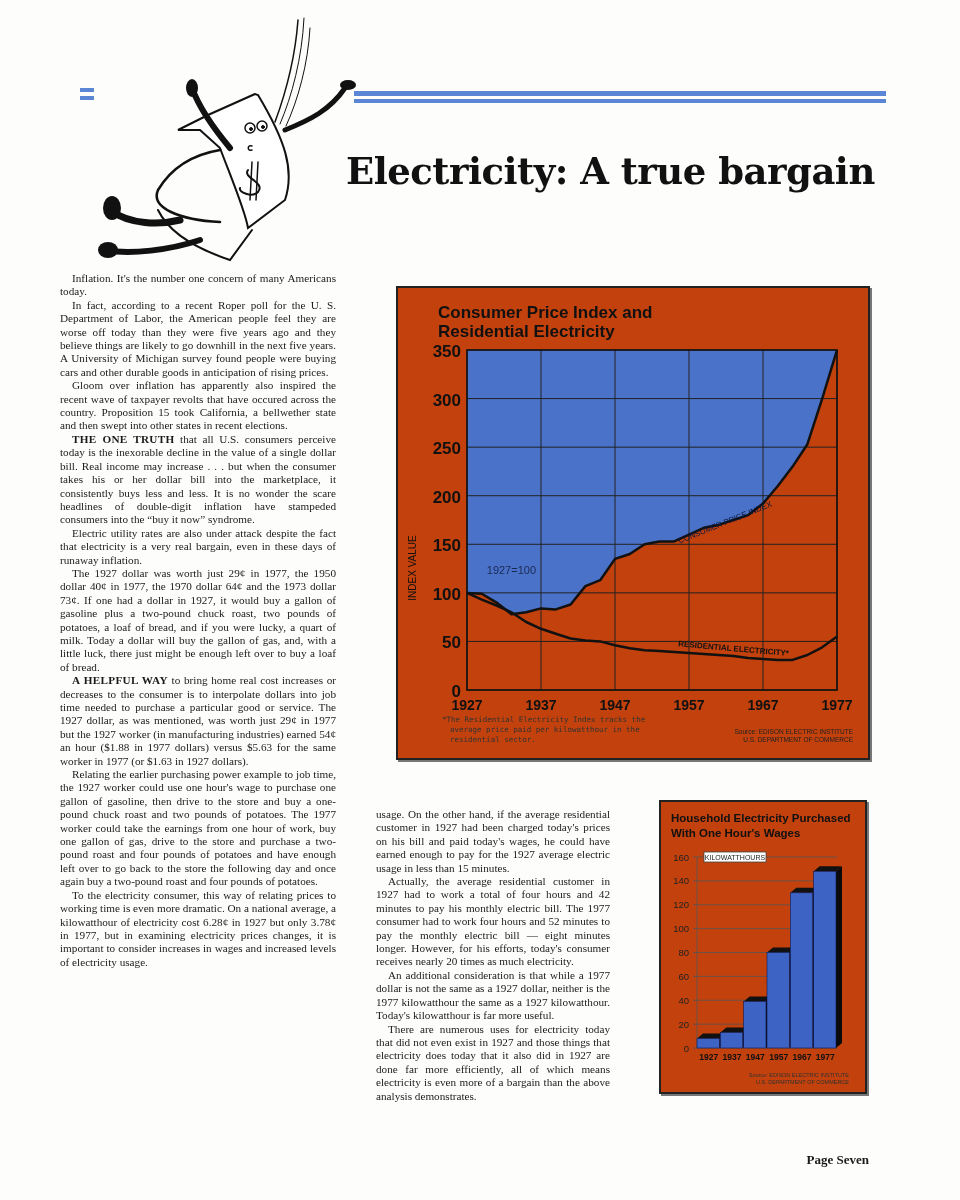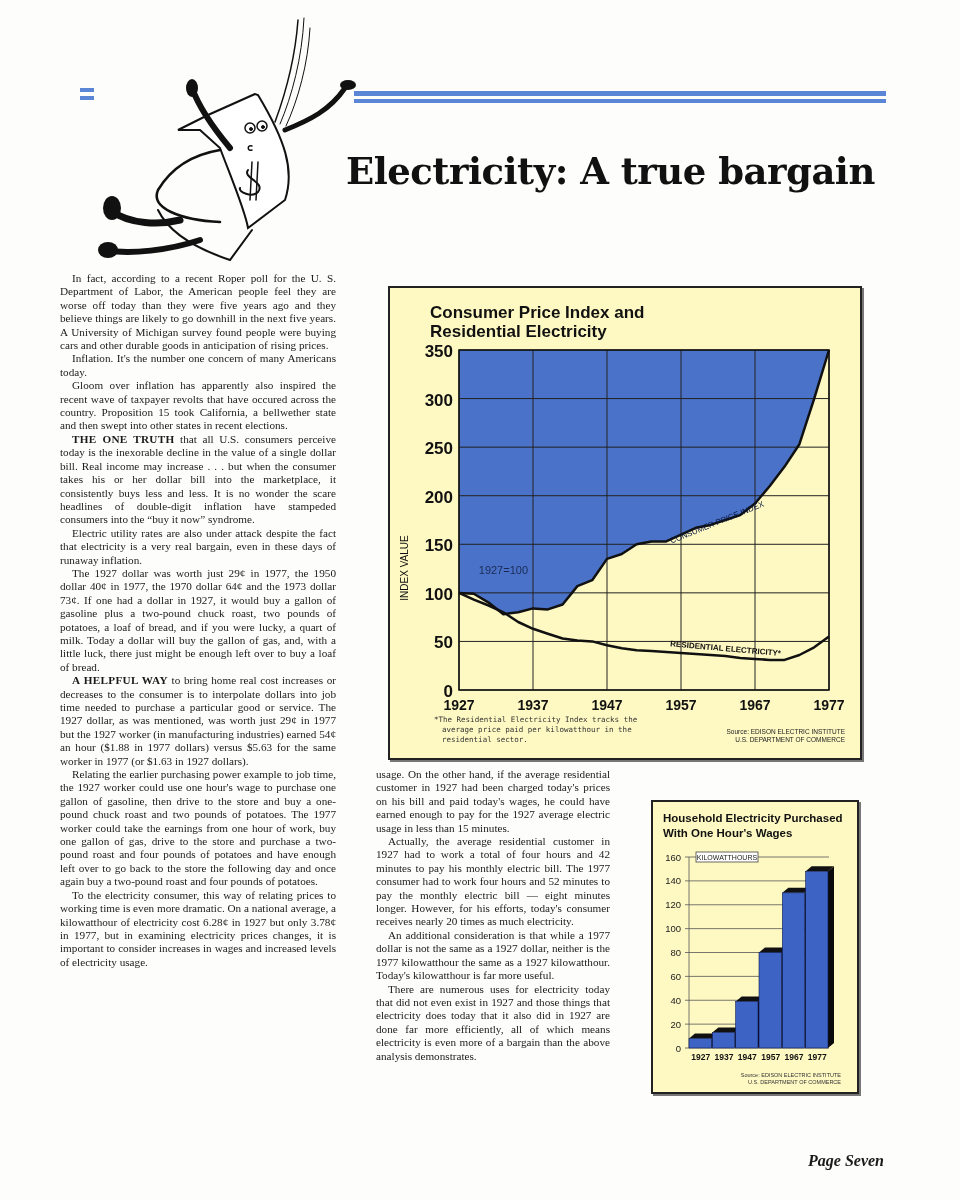--- a/index.html
+++ b/index.html
@@ -7,25 +7,25 @@
          font-family:"Liberation Serif", "DejaVu Serif", serif; color:#1a1a1a; }
   .abs { position:absolute; }
   .rule { position:absolute; background:#5b86d6; height:5px; }
   #headline { left:346px; top:150px; width:560px; font-family:"DejaVu Serif", serif; font-weight:bold;
               font-size:37px; line-height:43px; color:#111; letter-spacing:-0.5px; margin:0; }
   .col { position:absolute; font-size:11.2px; line-height:13.4px; text-align:justify; }
   .col p { margin:0; text-indent:12px; }
   .col p.noind { text-indent:0; }
   .col b { font-weight:bold; letter-spacing:0.3px; }
   #col1 { left:60px; top:272px; width:276px; }
-  #col2 { left:376px; top:768px; width:234px; }
-  .chartbox { position:absolute; border:2px solid #222; background:#fef9c3; box-shadow:2px 2px 0 #777; }
+  #col2 { left:376px; top:808px; width:234px; }
+  .chartbox { position:absolute; border:2px solid #222; background:#c2410c; box-shadow:2px 2px 0 #777;margin-left:8px; }
   #cpi-box { left:388px; top:286px; width:470px; height:470px; }
   #bar-box { left:651px; top:800px; width:204px; height:290px; }
-  #page-num { right:76px; top:1152px; font-style:italic; font-weight:bold; font-size:16px; }
+  #page-num { right:91px; top:1152px; font-weight:bold; font-size:13px; }
   svg text { font-family:"Liberation Sans", "DejaVu Sans", sans-serif; }
 </style>
 </head>
 <body>
 
 <div class="rule" style="left:80px;top:88px;width:14px;height:4px;"></div>
 <div class="rule" style="left:80px;top:96px;width:14px;height:4px;"></div>
 <div class="rule" style="left:354px;top:91px;width:532px;height:5px;"></div>
 <div class="rule" style="left:354px;top:99px;width:532px;height:4px;"></div>
 
@@ -54,22 +54,22 @@
   <ellipse cx="268" cy="85" rx="8" ry="5" fill="#111"></ellipse>
   <ellipse cx="32" cy="208" rx="9" ry="12" fill="#111"></ellipse>
   <ellipse cx="28" cy="250" rx="10" ry="8" fill="#111"></ellipse>
 </svg>
 
 <h1 id="headline" class="abs">
   <span>Electricity: A true bargain</span><br>
 </h1>
 
 <div id="col1" class="col">
+    <p>Inflation. It's the number one concern of many Americans today.</p>
     <p>In fact, according to a recent Roper poll for the U. S. Department of Labor, the American people feel they are worse off today than they were five years ago and they believe things are likely to go downhill in the next five years. A University of Michigan survey found people were buying cars and other durable goods in anticipation of rising prices.</p>
-    <p>Inflation. It's the number one concern of many Americans today.</p>
     <p>Gloom over inflation has apparently also inspired the recent wave of taxpayer revolts that have occured across the country. Proposition 15 took California, a bellwether state and then swept into other states in recent elections.</p>
     <p><b>THE ONE TRUTH</b> that all U.S. consumers perceive today is the inexorable decline in the value of a single dollar bill. Real income may increase . . . but when the consumer takes his or her dollar bill into the marketplace, it consistently buys less and less. It is no wonder the scare headlines of double-digit inflation have stampeded consumers into the “buy it now” syndrome.</p>
     <p>Electric utility rates are also under attack despite the fact that electricity is a very real bargain, even in these days of runaway inflation.</p>
     <p>The 1927 dollar was worth just 29¢ in 1977, the 1950 dollar 40¢ in 1977, the 1970 dollar 64¢ and the 1973 dollar 73¢. If one had a dollar in 1927, it would buy a gallon of gasoline plus a two-pound chuck roast, two pounds of potatoes, a loaf of bread, and if you were lucky, a quart of milk. Today a dollar will buy the gallon of gas, and, with a little luck, there just might be enough left over to buy a loaf of bread.</p>
     <p><b>A HELPFUL WAY</b> to bring home real cost increases or decreases to the consumer is to interpolate dollars into job time needed to purchase a particular good or service. The 1927 dollar, as was mentioned, was worth just 29¢ in 1977 but the 1927 worker (in manufacturing industries) earned 54¢ an hour ($1.88 in 1977 dollars) versus $5.63 for the same worker in 1977 (or $1.63 in 1927 dollars).</p>
     <p>Relating the earlier purchasing power example to job time, the 1927 worker could use one hour's wage to purchase one gallon of gasoline, then drive to the store and buy a one-pound chuck roast and two pounds of potatoes. The 1977 worker could take the earnings from one hour of work, buy one gallon of gas, drive to the store and purchase a two-pound roast and four pounds of potatoes and have enough left over to go back to the store the following day and once again buy a two-pound roast and four pounds of potatoes.</p>
     <p>To the electricity consumer, this way of relating prices to working time is even more dramatic. On a national average, a kilowatthour of electricity cost 6.28¢ in 1927 but only 3.78¢ in 1977, but in examining electricity prices changes, it is important to consider increases in wages and increased levels of electricity usage.</p>
   </div>
 <div id="col2" class="col">
     <p class="noind">usage. On the other hand, if the average residential customer in 1927 had been charged today's prices on his bill and paid today's wages, he could have earned enough to pay for the 1927 average electric usage in less than 15 minutes.</p>

